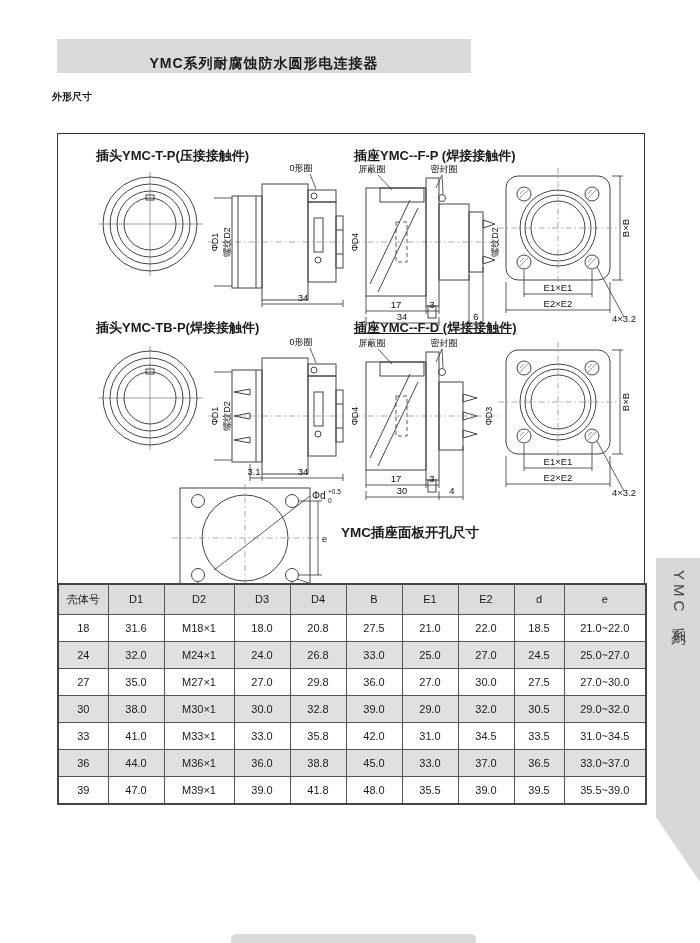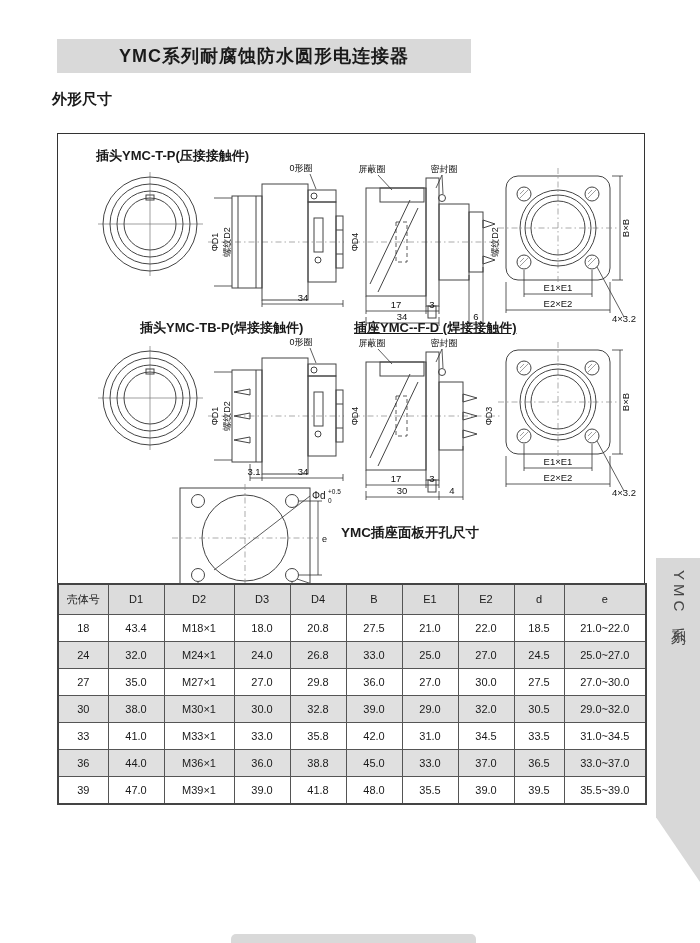--- a/index.html
+++ b/index.html
@@ -1,26 +1,26 @@
 <!DOCTYPE html>
 <html><head>
 <meta charset="utf-8">
 <style>
   html,body{margin:0;padding:0;background:#f2f2f2;}
   #page{position:relative;width:700px;height:943px;background:#ffffff;
         font-family:"Liberation Sans","DejaVu Sans",sans-serif;color:#1a1a1a;overflow:hidden;}
   .abs{position:absolute;}
   #banner{left:57px;top:39px;width:414px;height:34px;background:#d9d9d9;
-          display:flex;align-items:center;justify-content:center;
-          font-size:18px;font-weight:bold;letter-spacing:1px;}
-  #section-heading{left:52px;top:90px;font-size:15px;font-weight:bold;}
+          display:flex;align-items:flex-end;justify-content:center;
+          font-size:14px;font-weight:bold;letter-spacing:1px;}
+  #section-heading{left:52px;top:90px;font-size:10px;font-weight:bold;}
   #panel{left:57px;top:133px;width:586px;height:464px;border:1.5px solid #333;}
   .panel-title{position:absolute;font-size:13px;font-weight:bold;white-space:nowrap;}
   #t1{left:38px;top:13px;} #t2{left:296px;top:13px;}
-  #t3{left:38px;top:185px;margin-left:44px;} #t4{left:296px;top:185px;text-decoration:underline;}
+  #t3{left:38px;top:185px;} #t4{left:296px;top:185px;text-decoration:underline;}
   #cutout-caption{left:256px;top:390px;font-size:13.5px;font-weight:bold;margin-left:27px;}
   svg{position:absolute;overflow:visible;}
   svg text{font-family:"Liberation Sans","DejaVu Sans",sans-serif;fill:#111;}
   svg .ln{stroke:#444;stroke-width:1;fill:none;}
   svg .thin{stroke:#777;stroke-width:0.7;fill:none;}
   svg .cl{stroke:#888;stroke-width:0.7;stroke-dasharray:6 3 1.5 3;fill:none;}
   svg .dim{stroke:#333;stroke-width:0.8;fill:none;}
   svg .dtx{font-size:9.5px;}
   svg .ltx{font-size:9px;}
   #data-table{left:57px;top:583px;width:588px;border-collapse:collapse;table-layout:fixed;}
@@ -44,20 +44,21 @@
 
   <div id="banner" class="abs">
     <span>YMC系列耐腐蚀防水圆形电连接器</span>
   </div>
 
   <div id="section-heading" class="abs">外形尺寸</div>
 
   <div id="panel" class="abs">
 
     <div id="t1" class="panel-title">插头YMC-T-P(压接接触件)</div>
+    <div id="t2" class="panel-title">插座YMC--F-P (焊接接触件)</div>
     <div id="t3" class="panel-title">插头YMC-TB-P(焊接接触件)</div>
     <div id="t4" class="panel-title">插座YMC--F-D (焊接接触件)</div>
 
     <svg style="left:40px;top:34px" width="105" height="112" viewBox="0 0 105 112">
       <line class="thin" x1="0" y1="56" x2="105" y2="56"></line>
       <line class="thin" x1="52" y1="4" x2="52" y2="108"></line>
       <circle class="ln" cx="52" cy="56" r="47"></circle>
       <circle class="ln" cx="52" cy="56" r="40"></circle>
       <circle class="ln" cx="52" cy="56" r="33"></circle>
       <circle class="ln" cx="52" cy="56" r="26"></circle>
@@ -349,21 +350,21 @@
           <th>B</th>
           <th>E1</th>
           <th>E2</th>
           <th>d</th>
           <th>e</th>
         </tr>
       </thead>
     <tbody>
         <tr>
           <td>18</td>
-          <td>43.4</td>
+          <td>31.6</td>
           <td>M18×1</td>
           <td>18.0</td>
           <td>20.8</td>
           <td>27.5</td>
           <td>21.0</td>
           <td>22.0</td>
           <td>18.5</td>
           <td>21.0~22.0</td>
         </tr>
         <tr>

